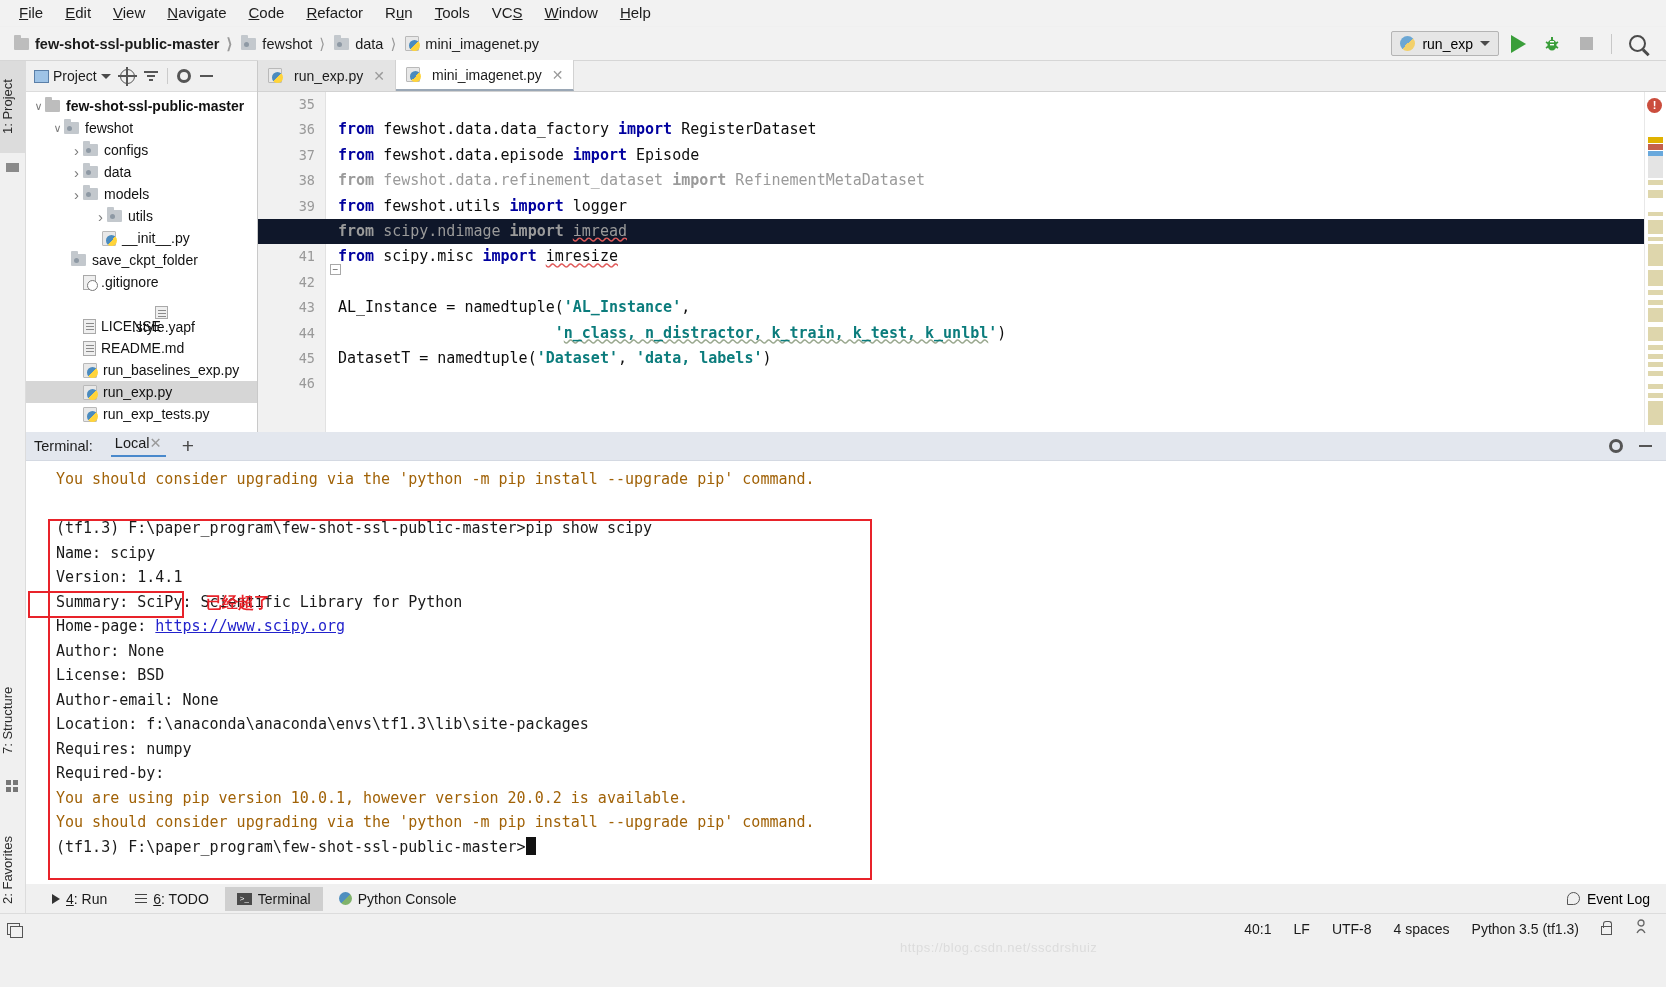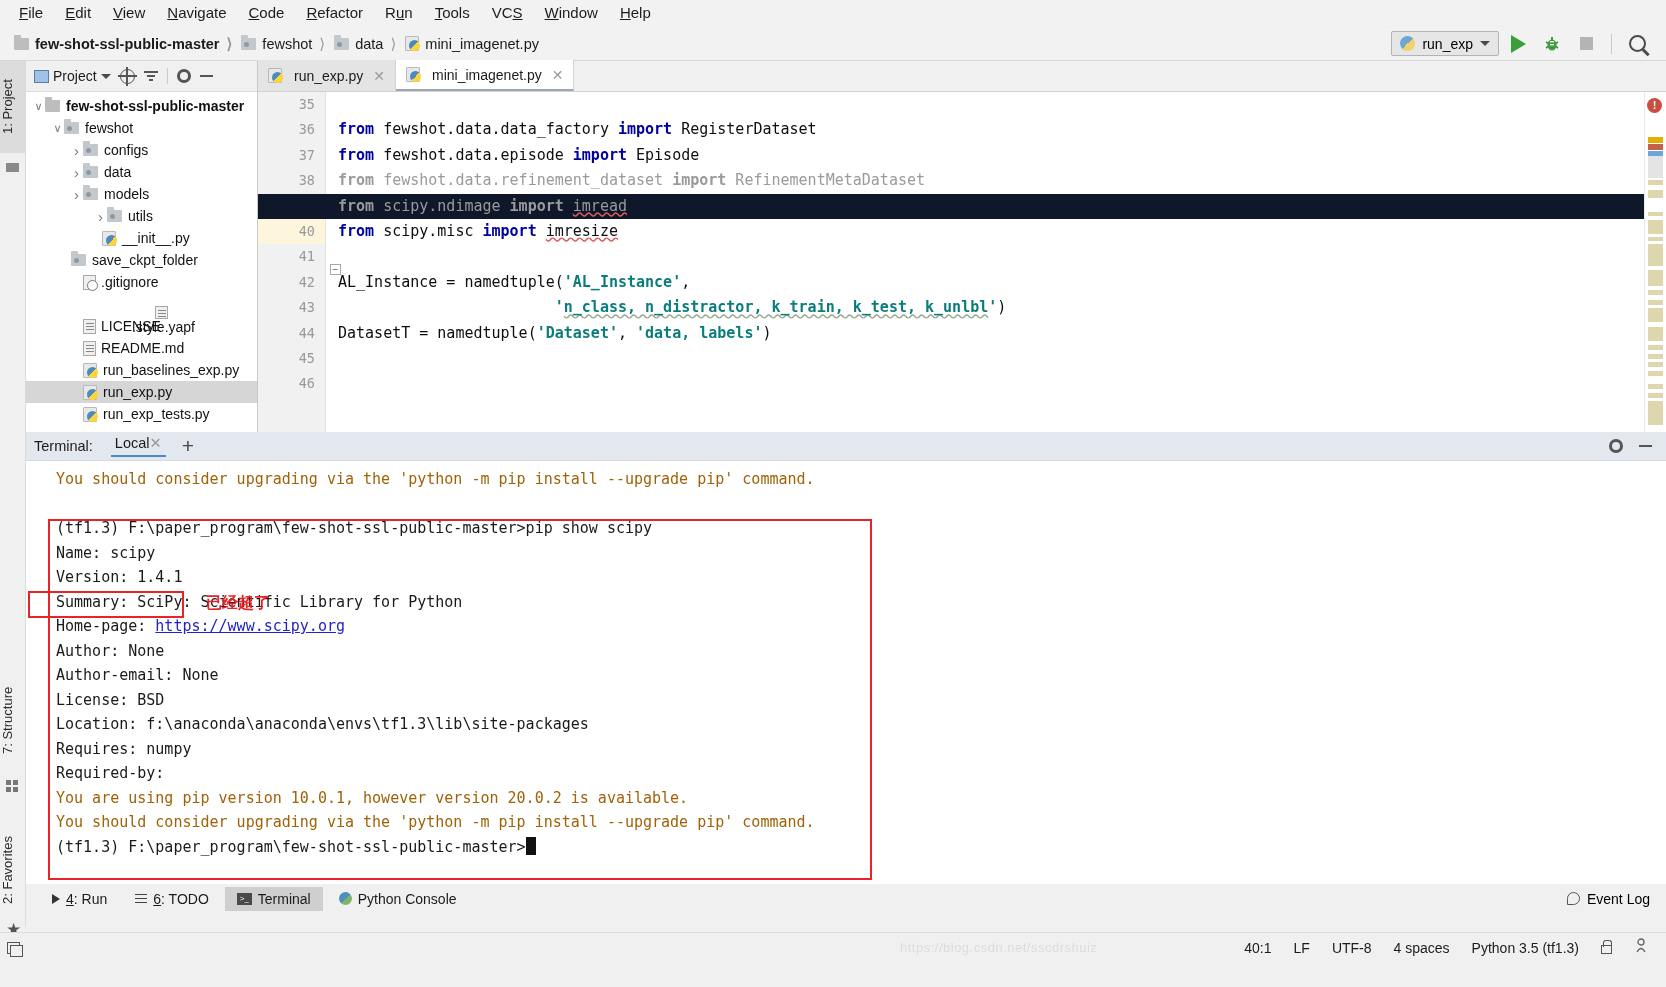--- a/index.html
+++ b/index.html
@@ -216,21 +216,21 @@
   .btab u { text-decoration:underline; }
   .bt-tri{width:0;height:0;border-top:5px solid transparent;border-bottom:5px solid transparent;border-left:8px solid #333;}
   .bt-list{width:12px;height:10px;position:relative;}
   .bt-list i{position:absolute;left:0;width:12px;height:1.6px;background:#444;}
   .bt-term{width:15px;height:12px;background:#4a4a4a;color:#fff;font-size:8px;line-height:12px;text-align:center;}
   .bt-py{width:13px;height:13px;border-radius:50%;background:linear-gradient(135deg,#4f8fbf 0 50%,#7fb26b 50% 100%);}
   .bottom-tabs .evt { margin-left:auto; display:flex; align-items:center; gap:7px; font-size:14px; padding-right:16px; }
   .evt-ring{width:13px;height:13px;border:1.6px solid #555;border-radius:50% 50% 50% 0;}
   .statusbar {
     position:absolute; left:0; top:913px; width:1666px; height:30px;
-    background:#f0f0f0; border-top:1px solid #dcdcdc; display:flex; align-items:center;margin-top:19px;
+    background:#f0f0f0; border-top:1px solid #dcdcdc; display:flex; align-items:center;
   }
   .sb-left{width:26px;display:flex;justify-content:center;}
   .sb-sq{width:13px;height:12px;border:1.6px solid #555;position:relative;}
   .sb-sq:after{content:"";position:absolute;left:2px;top:2px;width:11px;height:10px;border:1.6px solid #555;background:#f0f0f0;}
   .statusbar .right { margin-left:auto; display:flex; align-items:center; gap:22px; font-size:14px; color:#1b1b1b; padding-right:18px; }
   .lockicon{width:11px;height:9px;border:1.6px solid #555;position:relative;margin-top:3px;}
   .lockicon:before{content:"";position:absolute;left:1px;top:-6px;width:7px;height:6px;border:1.6px solid #555;border-bottom:none;border-radius:3px 3px 0 0;}
   .wm {
     position:absolute; left:900px; top:940px; font-size:13px; color:#dcdcdc;
     font-family:"Liberation Sans", sans-serif; letter-spacing:0.5px;
@@ -456,20 +456,21 @@
           <div class="gline">44</div>
           <div class="gline">45</div>
           <div class="gline">46</div>
         </div>
       <span class="fold" style="top:172px;">−</span>
       <div class="codelines" id="code-host">
           <div class="cline">&nbsp;</div>
           <div class="cline"><span class="kw">from</span> fewshot.data.data_factory <span class="kw">import</span> RegisterDataset</div>
           <div class="cline"><span class="kw">from</span> fewshot.data.episode <span class="kw">import</span> Episode</div>
           <div class="cline"><span class="dim"><span class="kw"><span class="dim">from</span></span><span class="dim"> fewshot.data.refinement_dataset </span><span class="kw"><span class="dim">import</span></span> RefinementMetaDataset</span></div>
+          <div class="cline"><span class="kw">from</span> fewshot.utils <span class="kw">import</span> logger</div>
           <div class="cline hl"><span class="dim"><span class="kw"><span class="dim">from</span></span><span class="dim"> scipy.ndimage </span><span class="kw"><span class="dim">import</span></span> <span class="err">imread</span></span></div>
           <div class="cline"><span class="kw">from</span> scipy.misc <span class="kw">import</span> <span class="err">imresize</span></div>
           <div class="cline">&nbsp;</div>
           <div class="cline">AL_Instance = namedtuple(<span class="str">'AL_Instance'</span>,</div>
           <div class="cline">                        <span class="str">'<span class="warn">n_class, n_distractor, k_train, k_test, k_unlbl</span>'</span>)</div>
           <div class="cline">DatasetT = namedtuple(<span class="str">'Dataset'</span>, <span class="str">'data, labels'</span>)</div>
           <div class="cline">&nbsp;</div>
         </div>
     </div>
 
@@ -515,22 +516,22 @@
     </div>
     <div class="term-body" id="term-host">
         <div class="tline y">You should consider upgrading via the 'python -m pip install --upgrade pip' command.</div>
         <div class="tline">&nbsp;</div>
         <div class="tline">(tf1.3) F:\paper_program\few-shot-ssl-public-master&gt;pip show scipy</div>
         <div class="tline">Name: scipy</div>
         <div class="tline">Version: 1.4.1</div>
         <div class="tline">Summary: SciPy: Scientific Library for Python</div>
         <div class="tline">Home-page: <span class="lnk">https://www.scipy.org</span></div>
         <div class="tline">Author: None</div>
+        <div class="tline">License: BSD</div>
         <div class="tline">Author-email: None</div>
-        <div class="tline">License: BSD</div>
         <div class="tline">Location: f:\anaconda\anaconda\envs\tf1.3\lib\site-packages</div>
         <div class="tline">Requires: numpy</div>
         <div class="tline">Required-by:</div>
         <div class="tline y">You are using pip version 10.0.1, however version 20.0.2 is available.</div>
         <div class="tline y">You should consider upgrading via the 'python -m pip install --upgrade pip' command.</div>
         <div class="tline">(tf1.3) F:\paper_program\few-shot-ssl-public-master&gt;<span class="cursor-blk"></span></div>
       <div class="redbox"></div>
       <div class="redbox-small"></div>
       <div class="cn-note">已经超了</div>
     </div>

